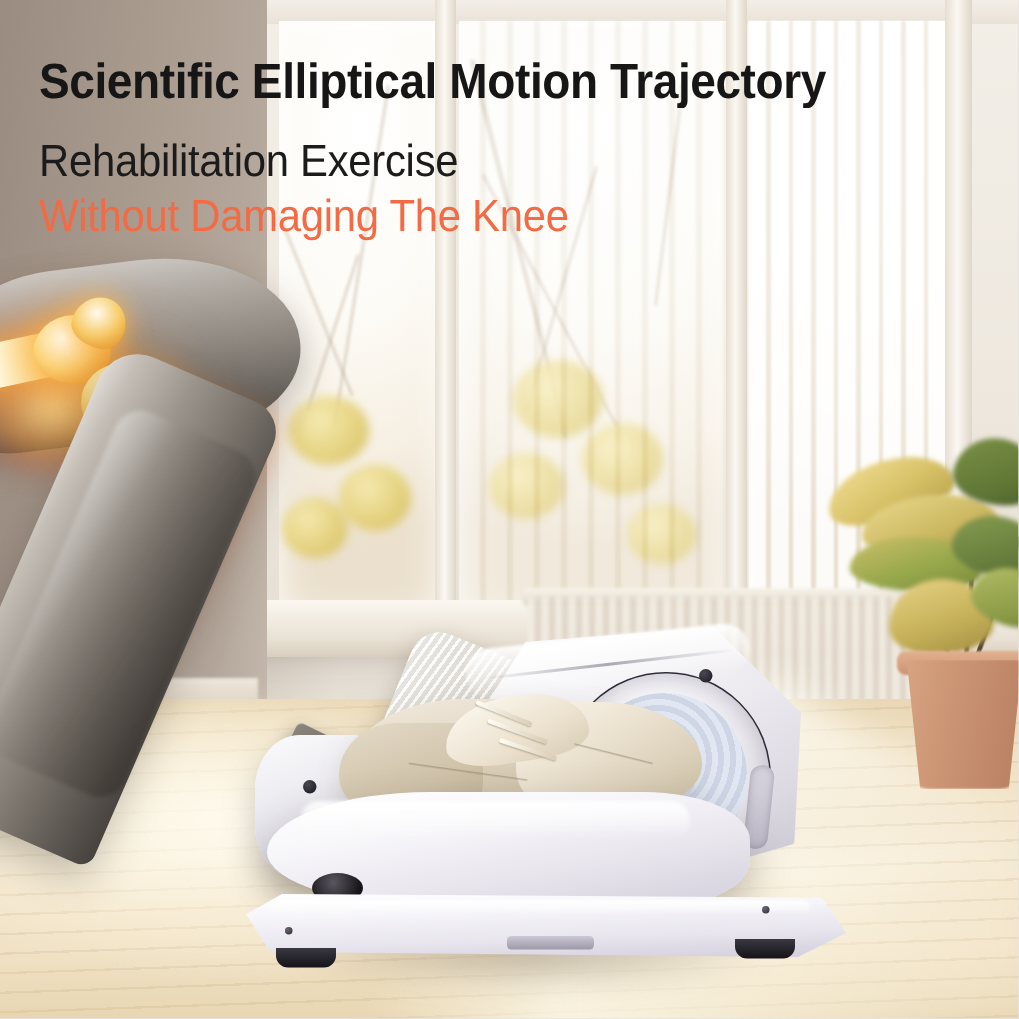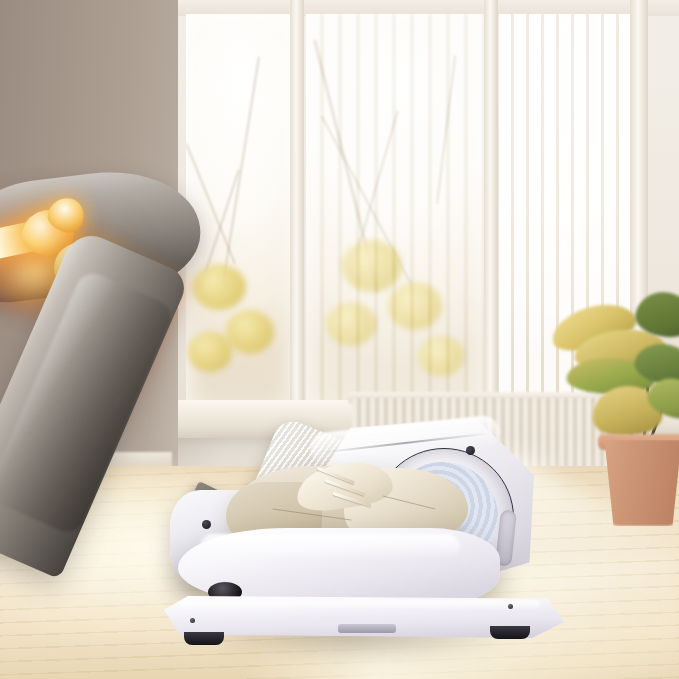--- a/index.html
+++ b/index.html
@@ -517,14 +517,19 @@
     <div class="m-shadow"></div>
     <div class="base"></div>
     <div class="base-hi"></div>
     <div class="base-tab"></div>
     <div class="m-screw-sm" style="left:30px;top:200px;"></div>
     <div class="m-screw-sm" style="left:348px;top:186px;"></div>
     <div class="foot" style="left:24px;top:214px;"></div>
     <div class="foot" style="left:330px;top:208px;"></div>
   </div>
 
+  <div class="copy">
+    <div class="h1">Scientific Elliptical Motion Trajectory</div>
+    <div class="h2">Rehabilitation Exercise</div>
+    <div class="h3" style="color: rgb(242, 107, 69);">Without Damaging The Knee</div>
+  </div>
 
 </div>
 
 </body></html>

